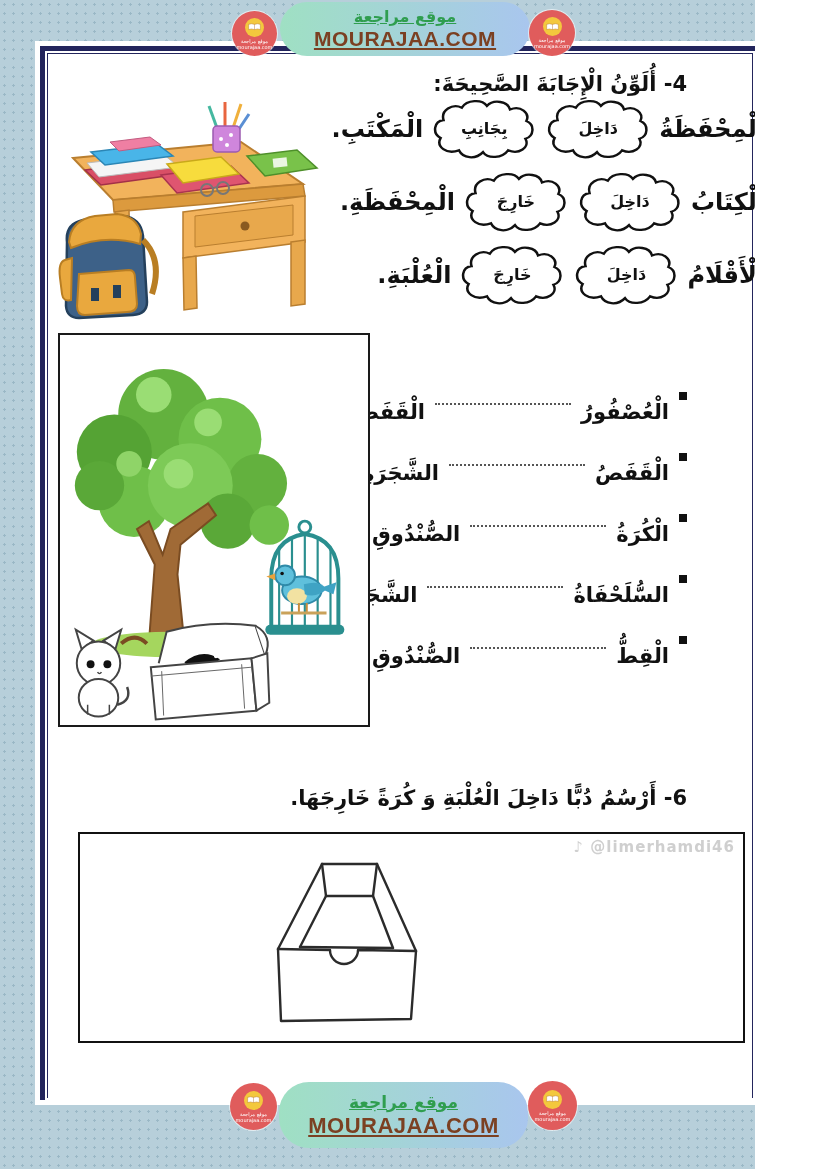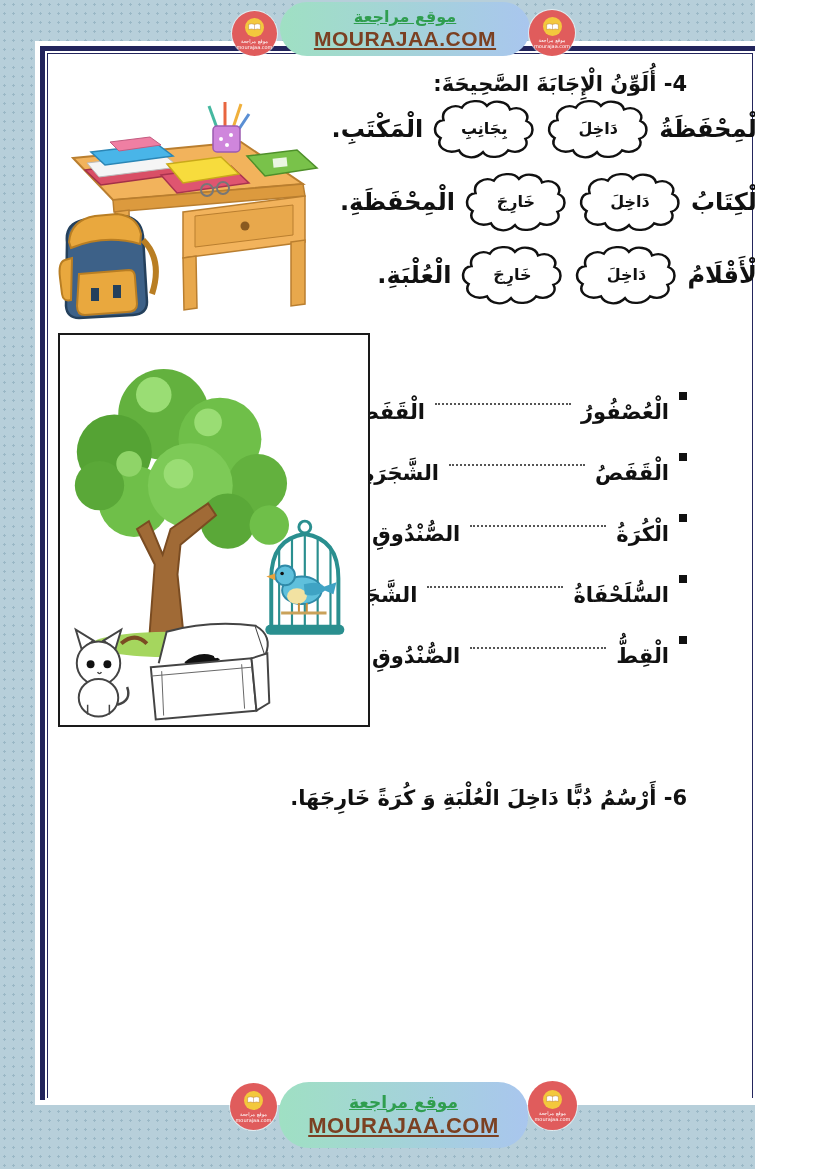--- a/index.html
+++ b/index.html
@@ -323,20 +323,37 @@
       <polygon points="92,336 194,327 199,380 97,389" fill="#fff" stroke="#444" stroke-width="2"></polygon>
       <polygon points="194,327 210,322 212,372 199,380" fill="#fff" stroke="#444" stroke-width="2"></polygon>
       <line x1="103" y1="340" x2="105" y2="385" stroke="#666" stroke-width="1"></line>
       <line x1="184" y1="333" x2="187" y2="378" stroke="#666" stroke-width="1"></line>
       <line x1="92" y1="345" x2="194" y2="336" stroke="#666" stroke-width="1"></line>
     </svg>
   </div>
 
   <div class="q-title" style="right:68px;top:786px;text-align:right;">6- أَرْسُمُ دُبًّا دَاخِلَ الْعُلْبَةِ وَ كُرَةً خَارِجَهَا.</div>
 
+  <div class="img-frame q6-box">
+    <div class="watermark">
+      <span>♪</span>
+      <span>@limerhamdi46</span>
+    </div>
+    <svg class="q6-draw" viewBox="0 0 146 162">
+      <g fill="none" stroke="#2b2b2b" stroke-width="2.4" stroke-linejoin="round" stroke-linecap="round">
+        <path d="M48,2 L103,2"></path>
+        <path d="M48,2 L52,34 M103,2 L99,34 M52,34 L99,34"></path>
+        <path d="M48,2 L4,87 M103,2 L142,89"></path>
+        <path d="M52,34 L26,85 M99,34 L119,86"></path>
+        <path d="M26,85 L119,86"></path>
+        <path d="M4,87 L56,88 A 14 14 0 0 0 84,88 L142,89"></path>
+        <path d="M4,87 L7,159 L137,157 L142,89"></path>
+      </g>
+    </svg>
+  </div>
 
   <div class="pill footer" style="left:279px;top:1082px;width:249px;height:66px;">
     <div class="site-ar">موقع مراجعة</div>
     <div class="site-url">MOURAJAA.COM</div>
   </div>
   <div class="badge" style="left:230px;top:1083px;width:47px;height:47px;">
     <div class="badge-yellow">
       <svg viewBox="0 0 20 12" width="13" height="8">
           <path d="M1,2 Q5,0 10,2 Q15,0 19,2 L19,10 Q15,8 10,10 Q5,8 1,10 Z" fill="#fff" stroke="#b5762a" stroke-width="0.7"></path>
           <line x1="10" y1="2" x2="10" y2="10" stroke="#b5762a" stroke-width="0.7"></line>

